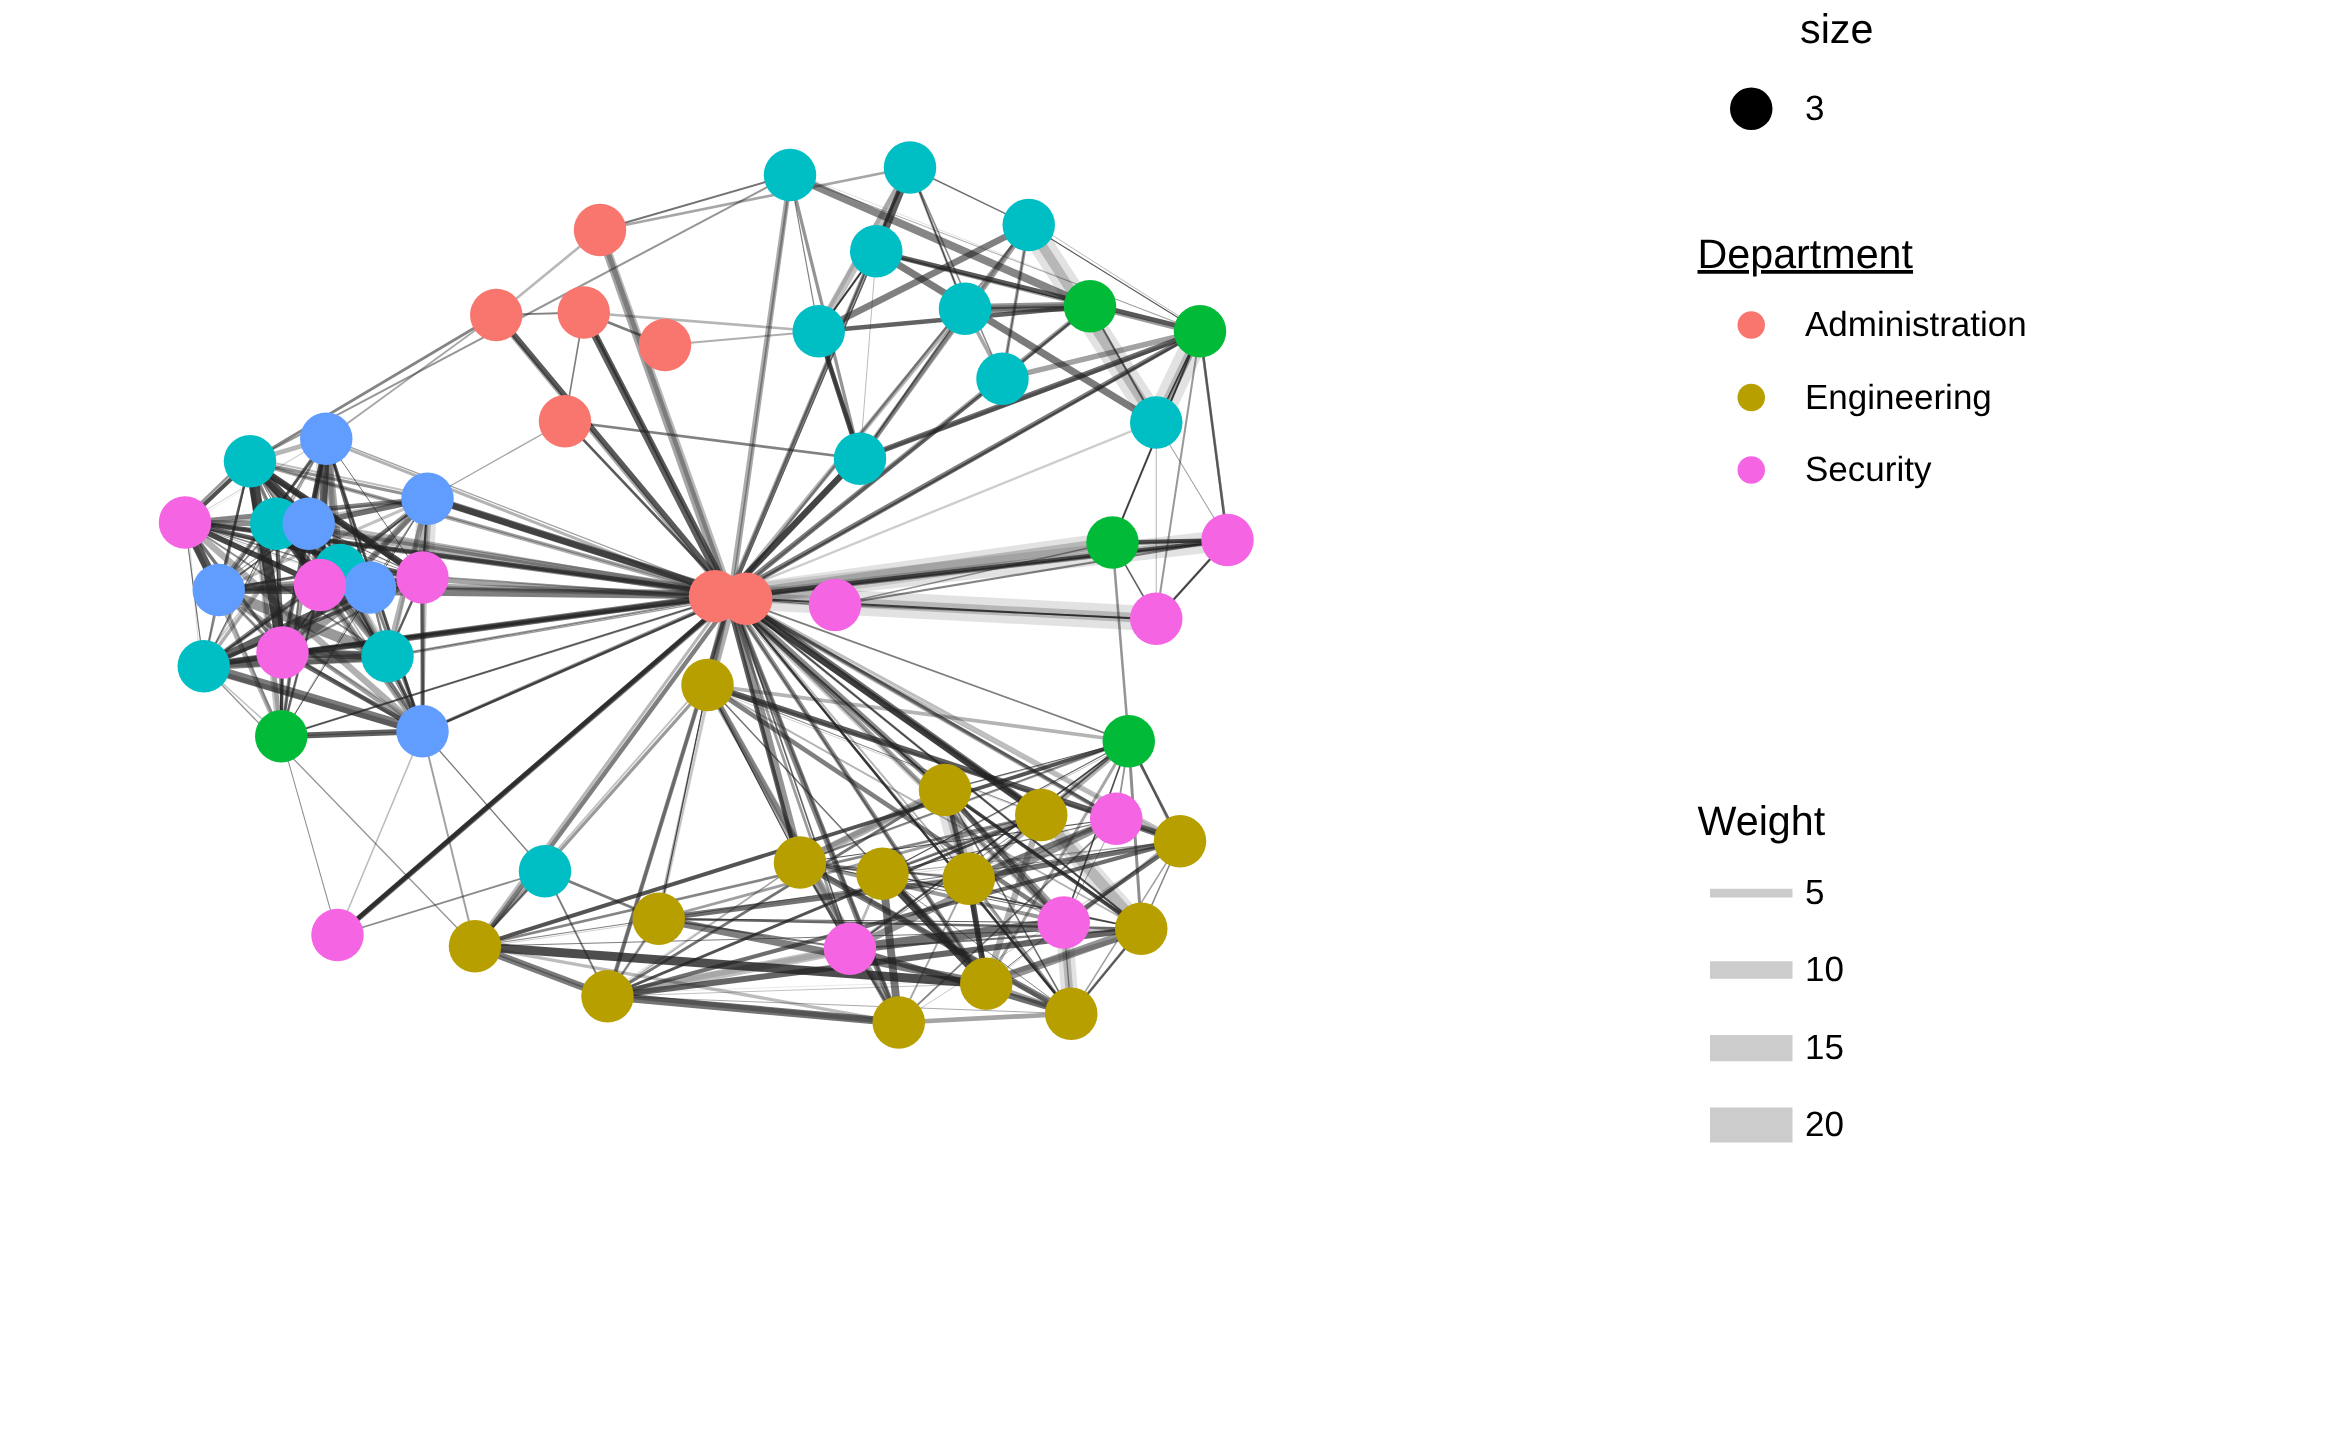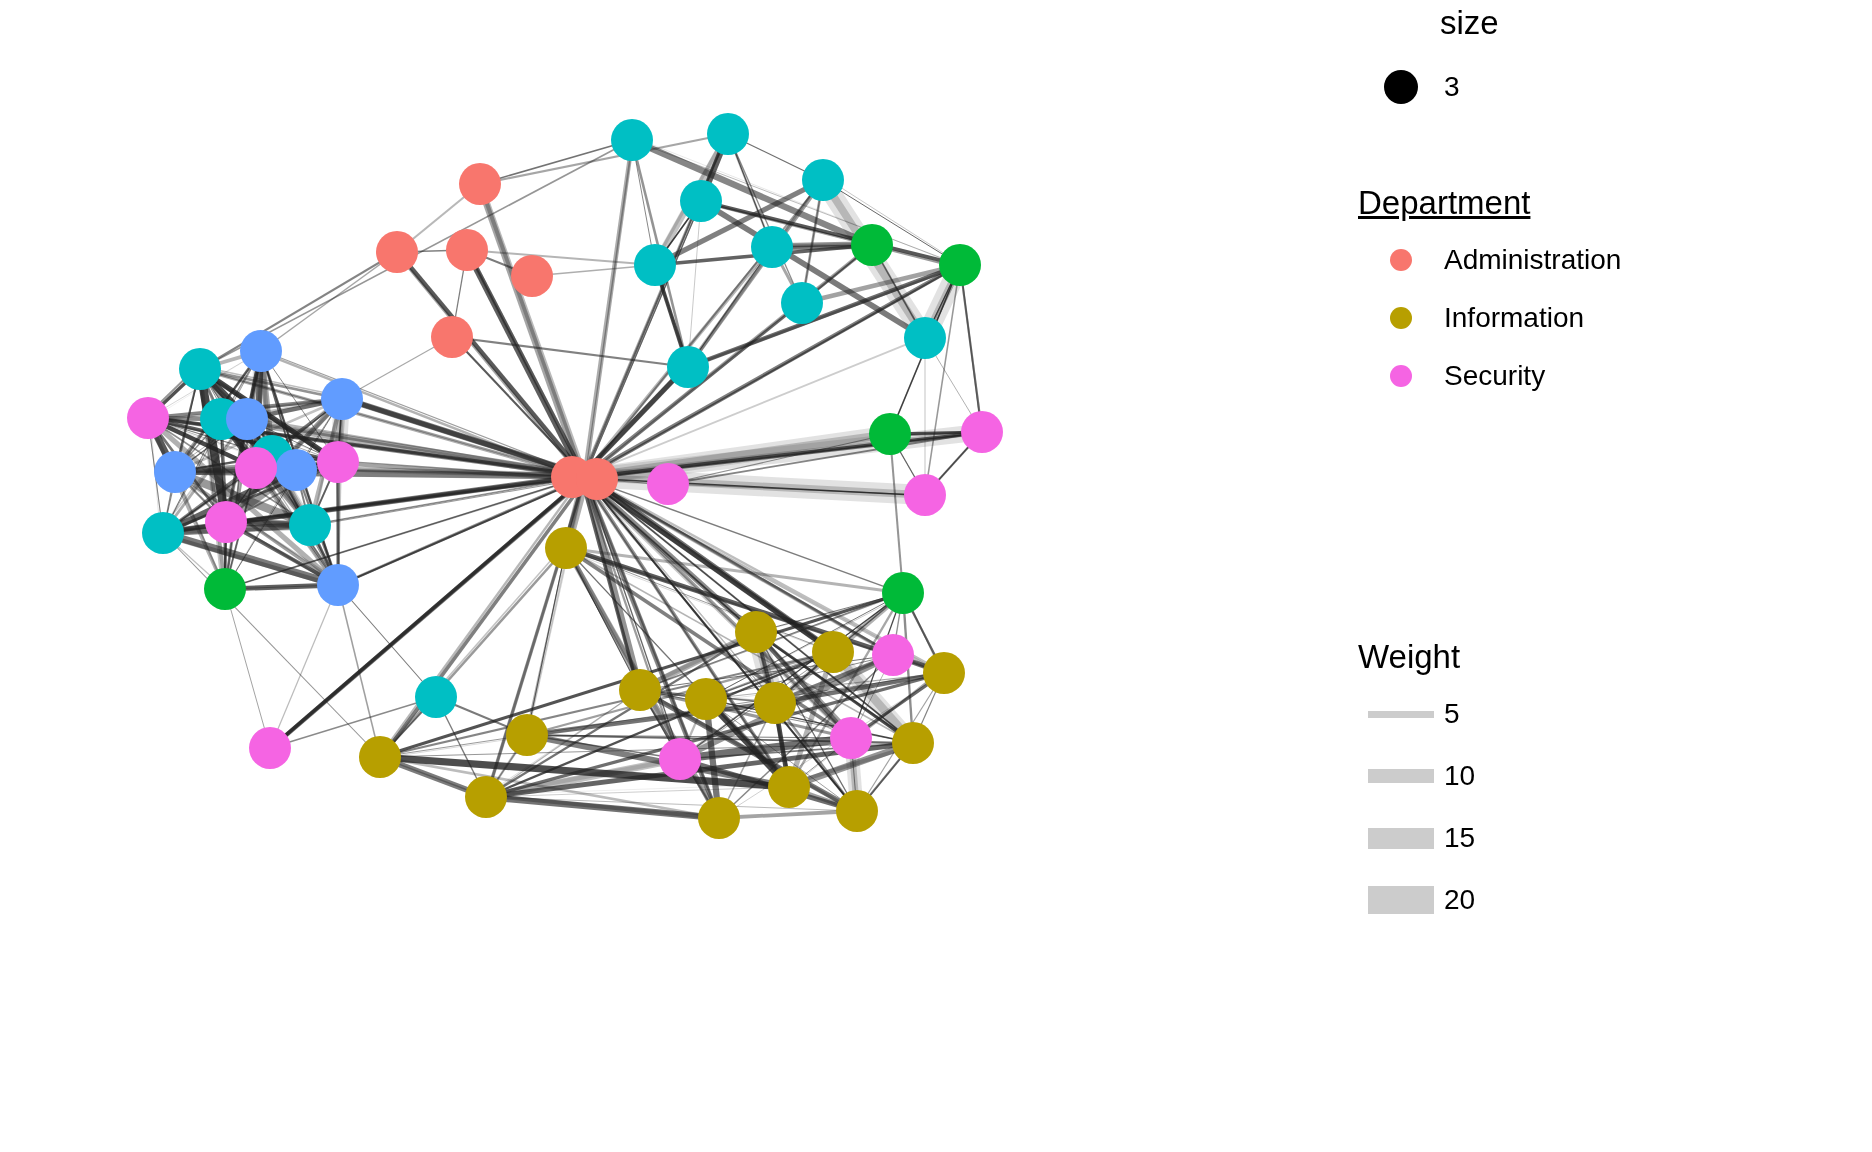--- a/index.html
+++ b/index.html
@@ -642,21 +642,21 @@
         <span class="key-box">
           <span class="dot" style="width:22px;height:22px;background:#F8766D;"></span>
         </span>
         <span class="legend-label">Administration</span>
       </div>
 
       <div class="legend-row">
         <span class="key-box">
           <span class="dot" style="width:22px;height:22px;background:#B79F00;"></span>
         </span>
-        <span class="legend-label">Information</span>
+        <span class="legend-label">Engineering</span>
       </div>
 
 
 
 
       <div class="legend-row">
         <span class="key-box">
           <span class="dot" style="width:22px;height:22px;background:#F564E3;"></span>
         </span>
         <span class="legend-label">Security</span>

